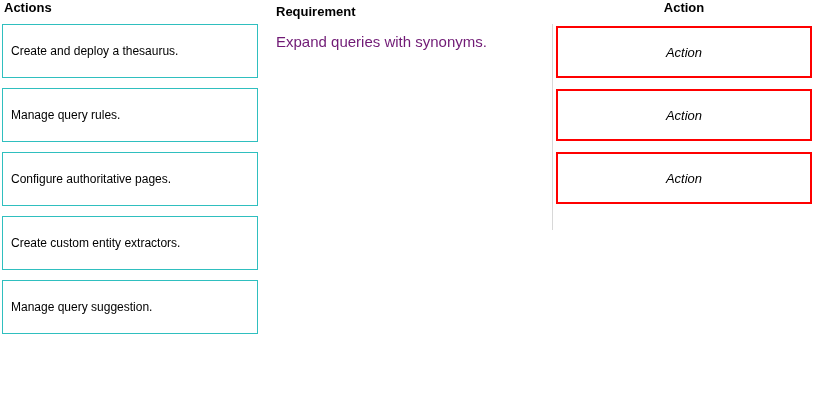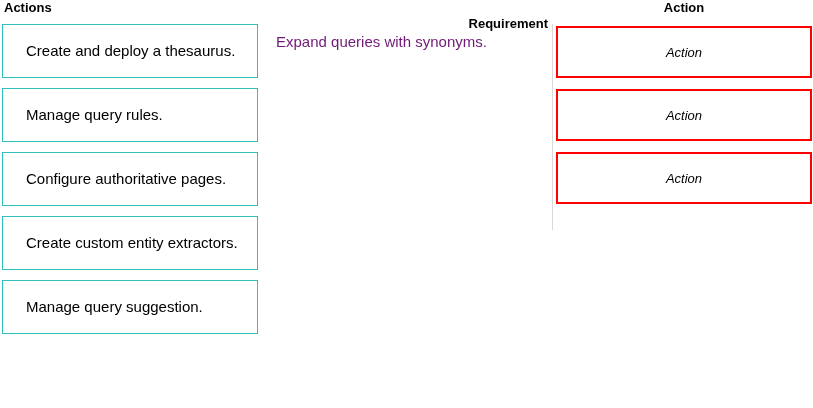--- a/index.html
+++ b/index.html
@@ -18,21 +18,21 @@
 
   
   .col-header {
     position: absolute;
     font-size: 13px;
     font-weight: bold;
     color: #000000;
     line-height: 16px;
   }
   #actions-header   { left: 4px;  top: 0px; text-align: right; }
-  #requirement-header { left: 276px; top: 16px; width: 272px; text-align: right; }
+  #requirement-header { left: 276px; top: 4px; width: 272px; text-align: left; }
   #action-header    { left: 556px; top: 0px; width: 256px; text-align: center; }
 
   
   .actions-col {
     position: absolute;
     left: 2px;
     top: 24px;
     width: 256px;
   }
   .action-card {
@@ -40,24 +40,23 @@
     width: 256px;
     height: 54px;
     border: 1px solid #2fbfbf;
     background: #ffffff;
     margin-bottom: 10px;
     display: flex;
     align-items: center;
     padding: 0 8px;
   }
   .action-card span {
-    font-size: 15px;
+    font-size: 12px;
     line-height: 16px;
     color: #000000;
-    margin-left: 15px;
   }
 
   
   .req-col {
     position: absolute;
     left: 276px;
     top: 24px;
     width: 276px;
   }
   .req-row {

